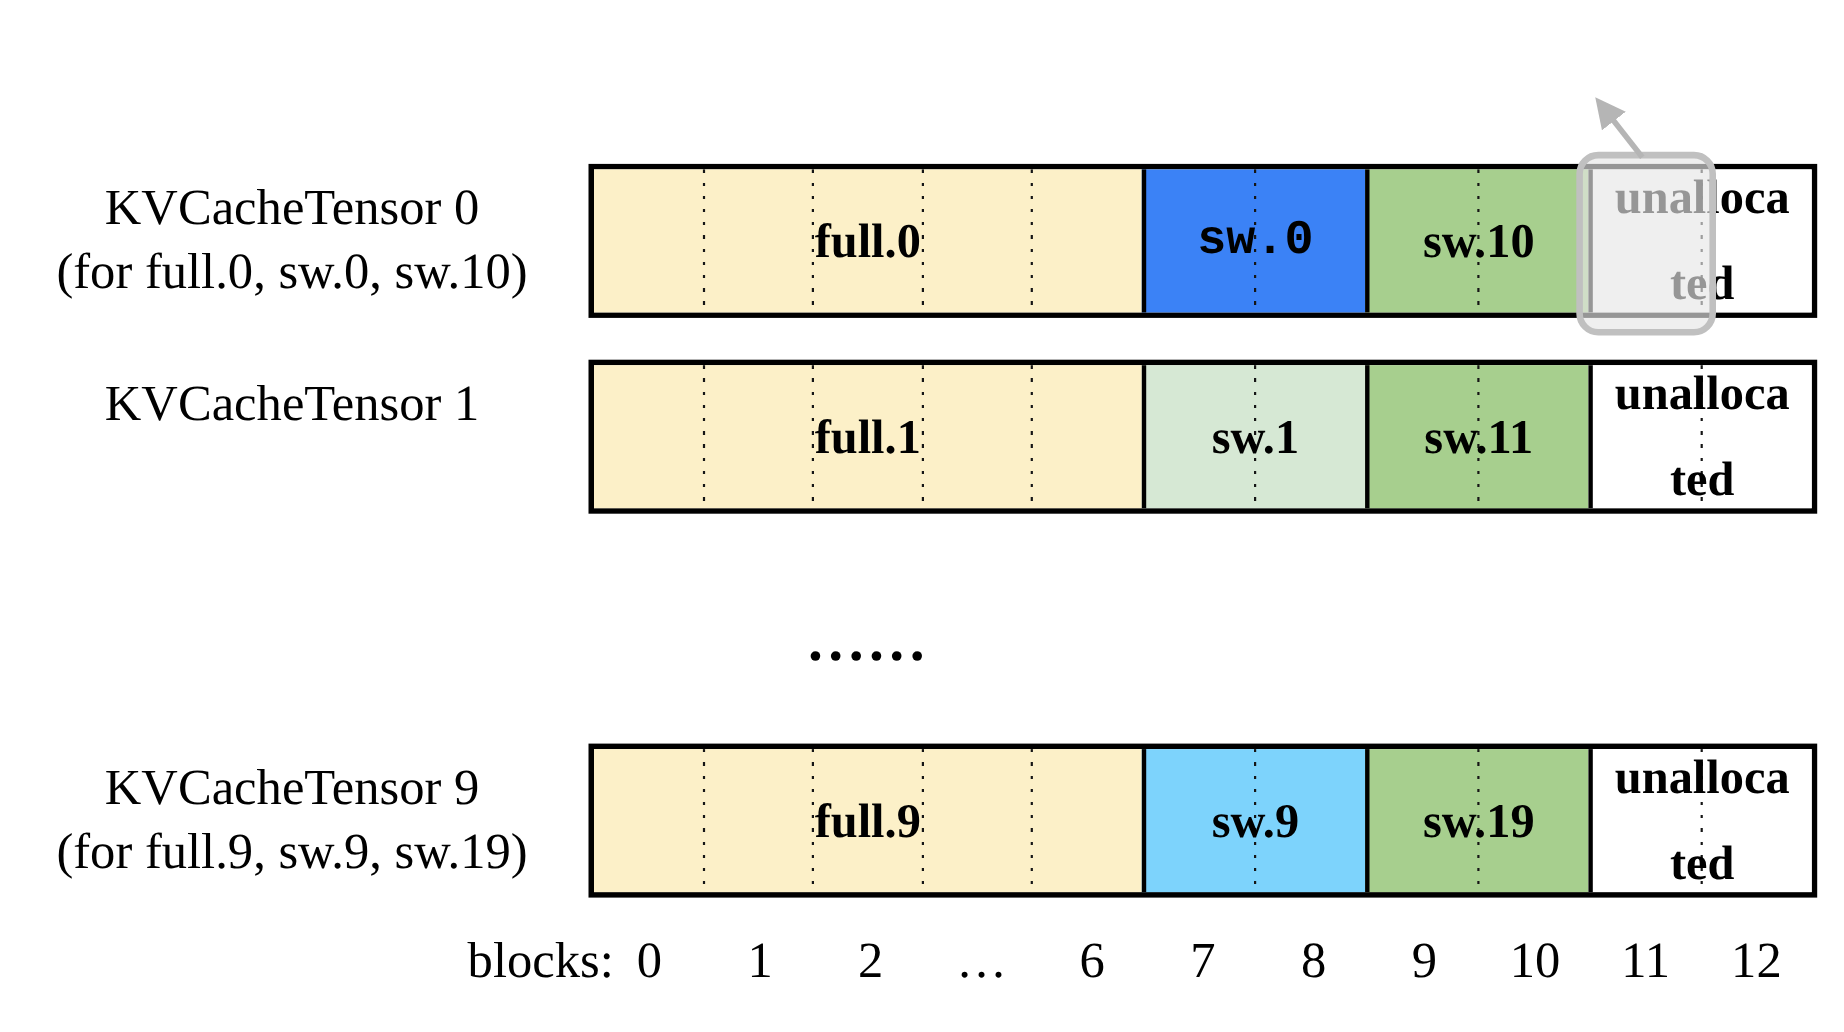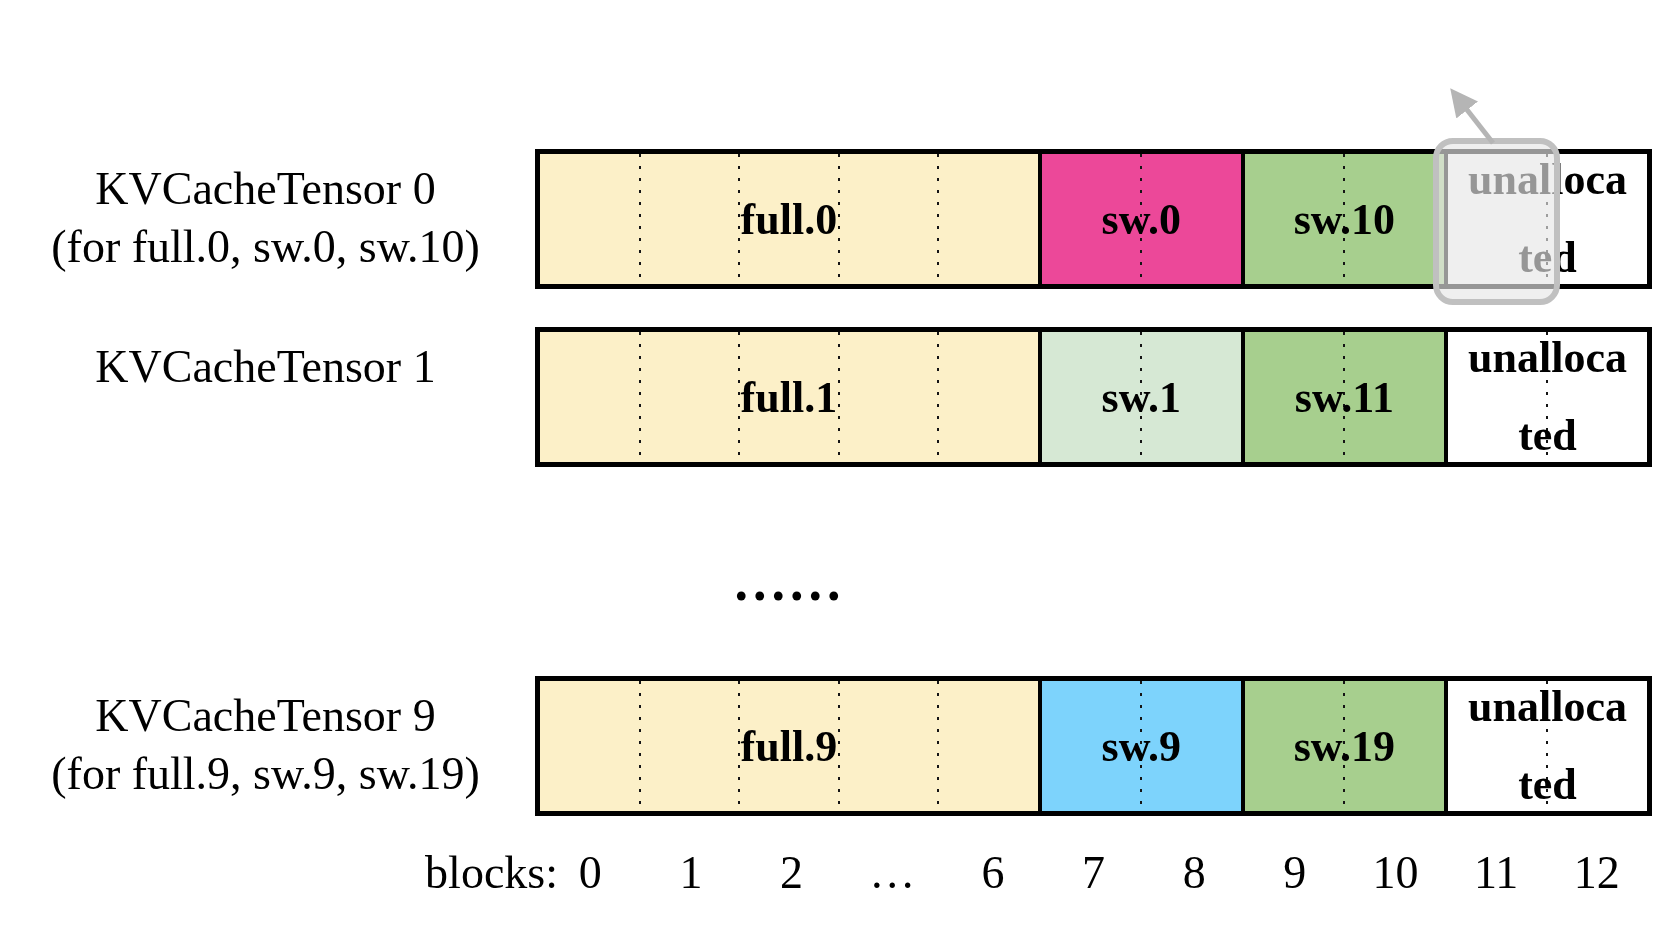--- a/index.html
+++ b/index.html
@@ -74,21 +74,21 @@
       <div>(for full.0, sw.0, sw.10)</div>
     </div>
     <div class="bar">
       <div class="section sec-full" style="background: rgb(252, 240, 200);">
         <i class="dv" style="left:20%"></i>
         <i class="dv" style="left:40%"></i>
         <i class="dv" style="left:60%"></i>
         <i class="dv" style="left:80%"></i>
         <span class="sec-label">full.0</span>
       </div>
-      <div class="section" style="background: #ec4899;">
+      <div class="section" style="background: #3b82f6; font-family: Liberation Mono, monospace;">
         <i class="dv" style="left:50%"></i>
         <span class="sec-label">sw.0</span>
       </div>
       <div class="section" style="background: rgb(167, 207, 142);">
         <i class="dv" style="left:50%"></i>
         <span class="sec-label">sw.10</span>
       </div>
       <div class="section" style="background: rgb(255, 255, 255);">
         <i class="dv" style="left:50%"></i>
         <span class="sec-label unalloc">unallocated</span>

